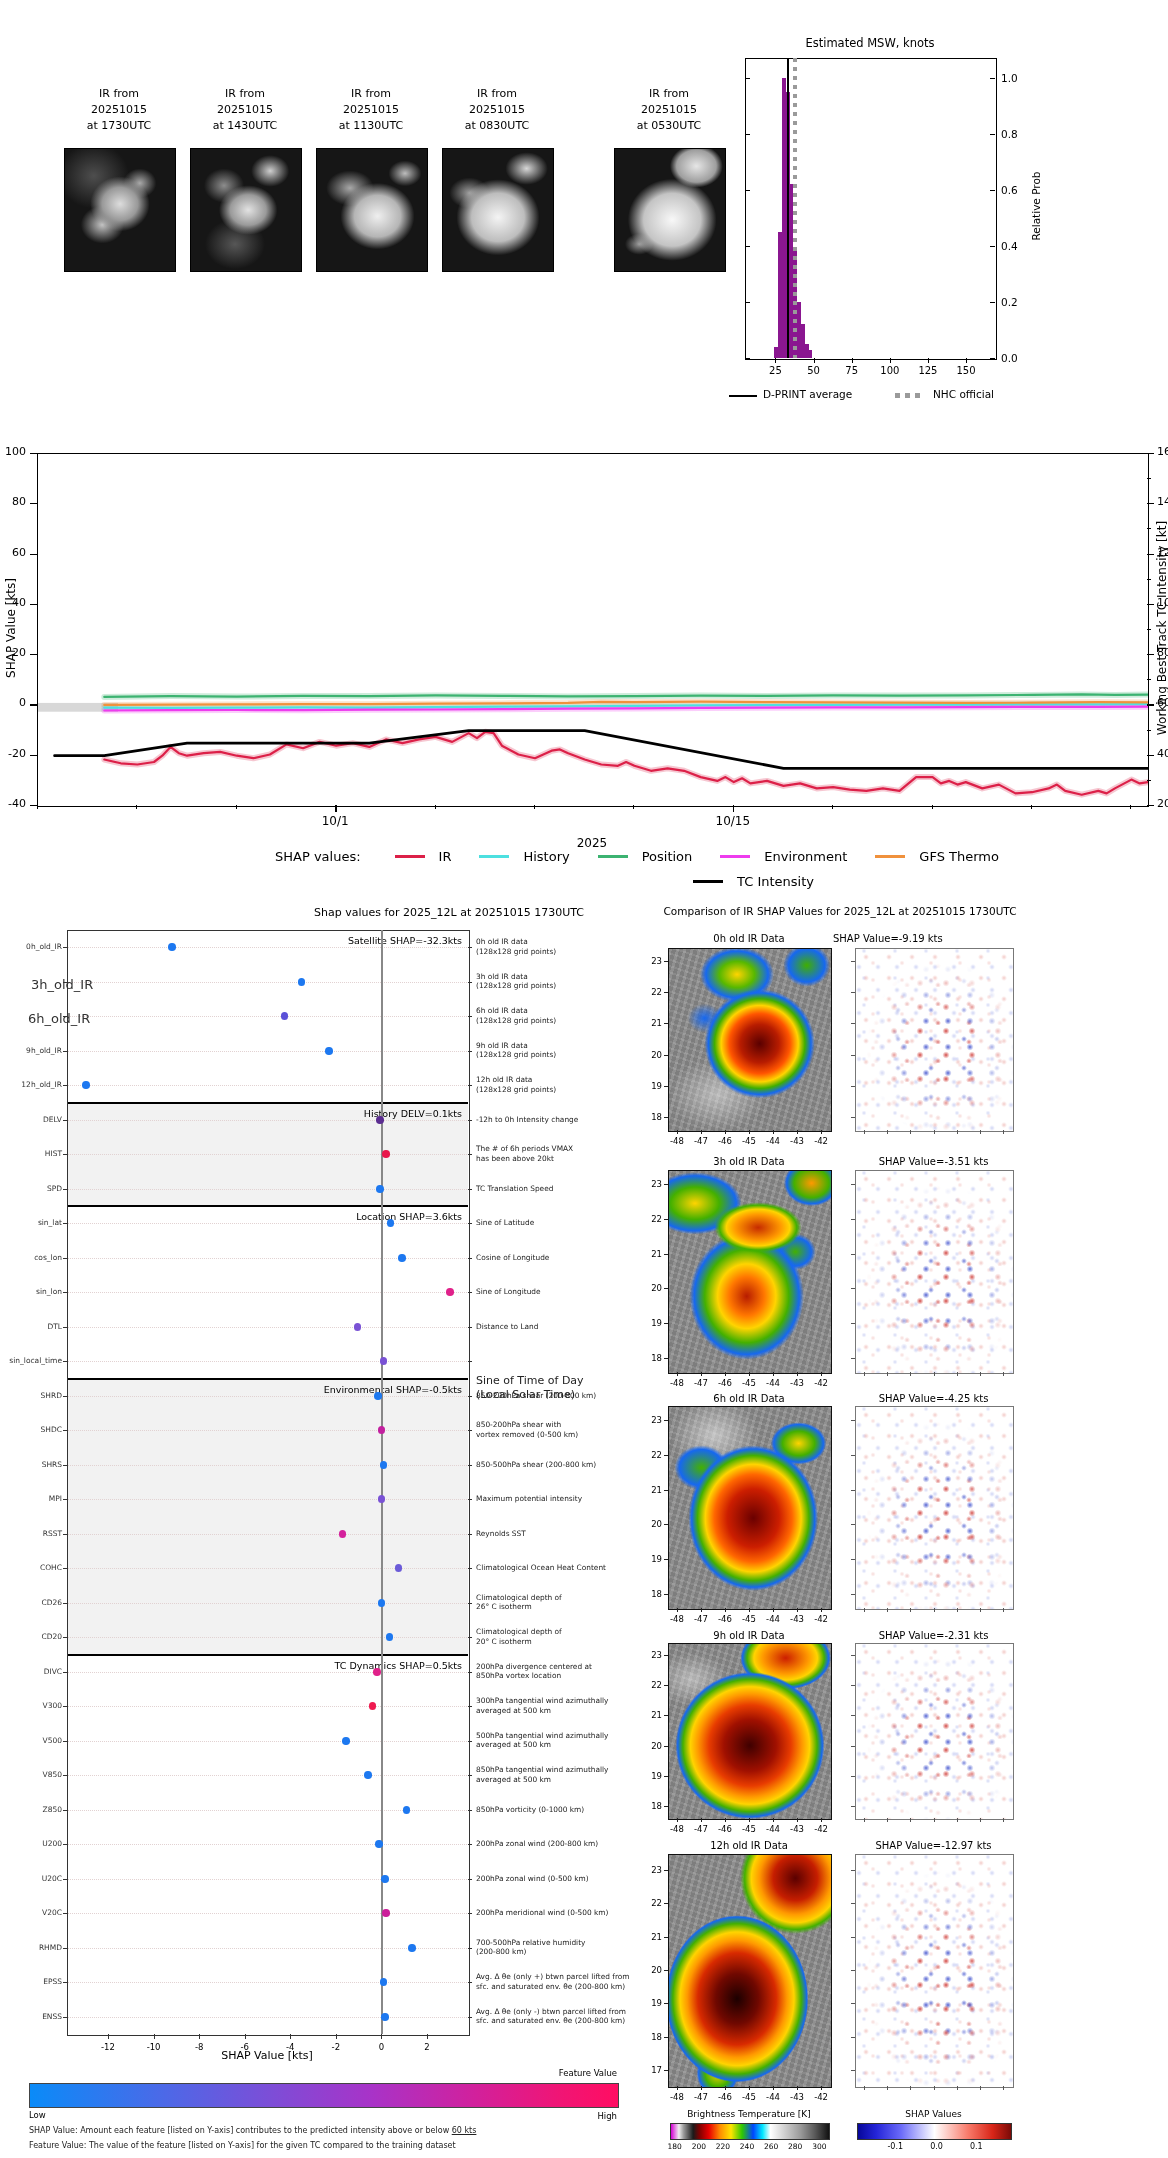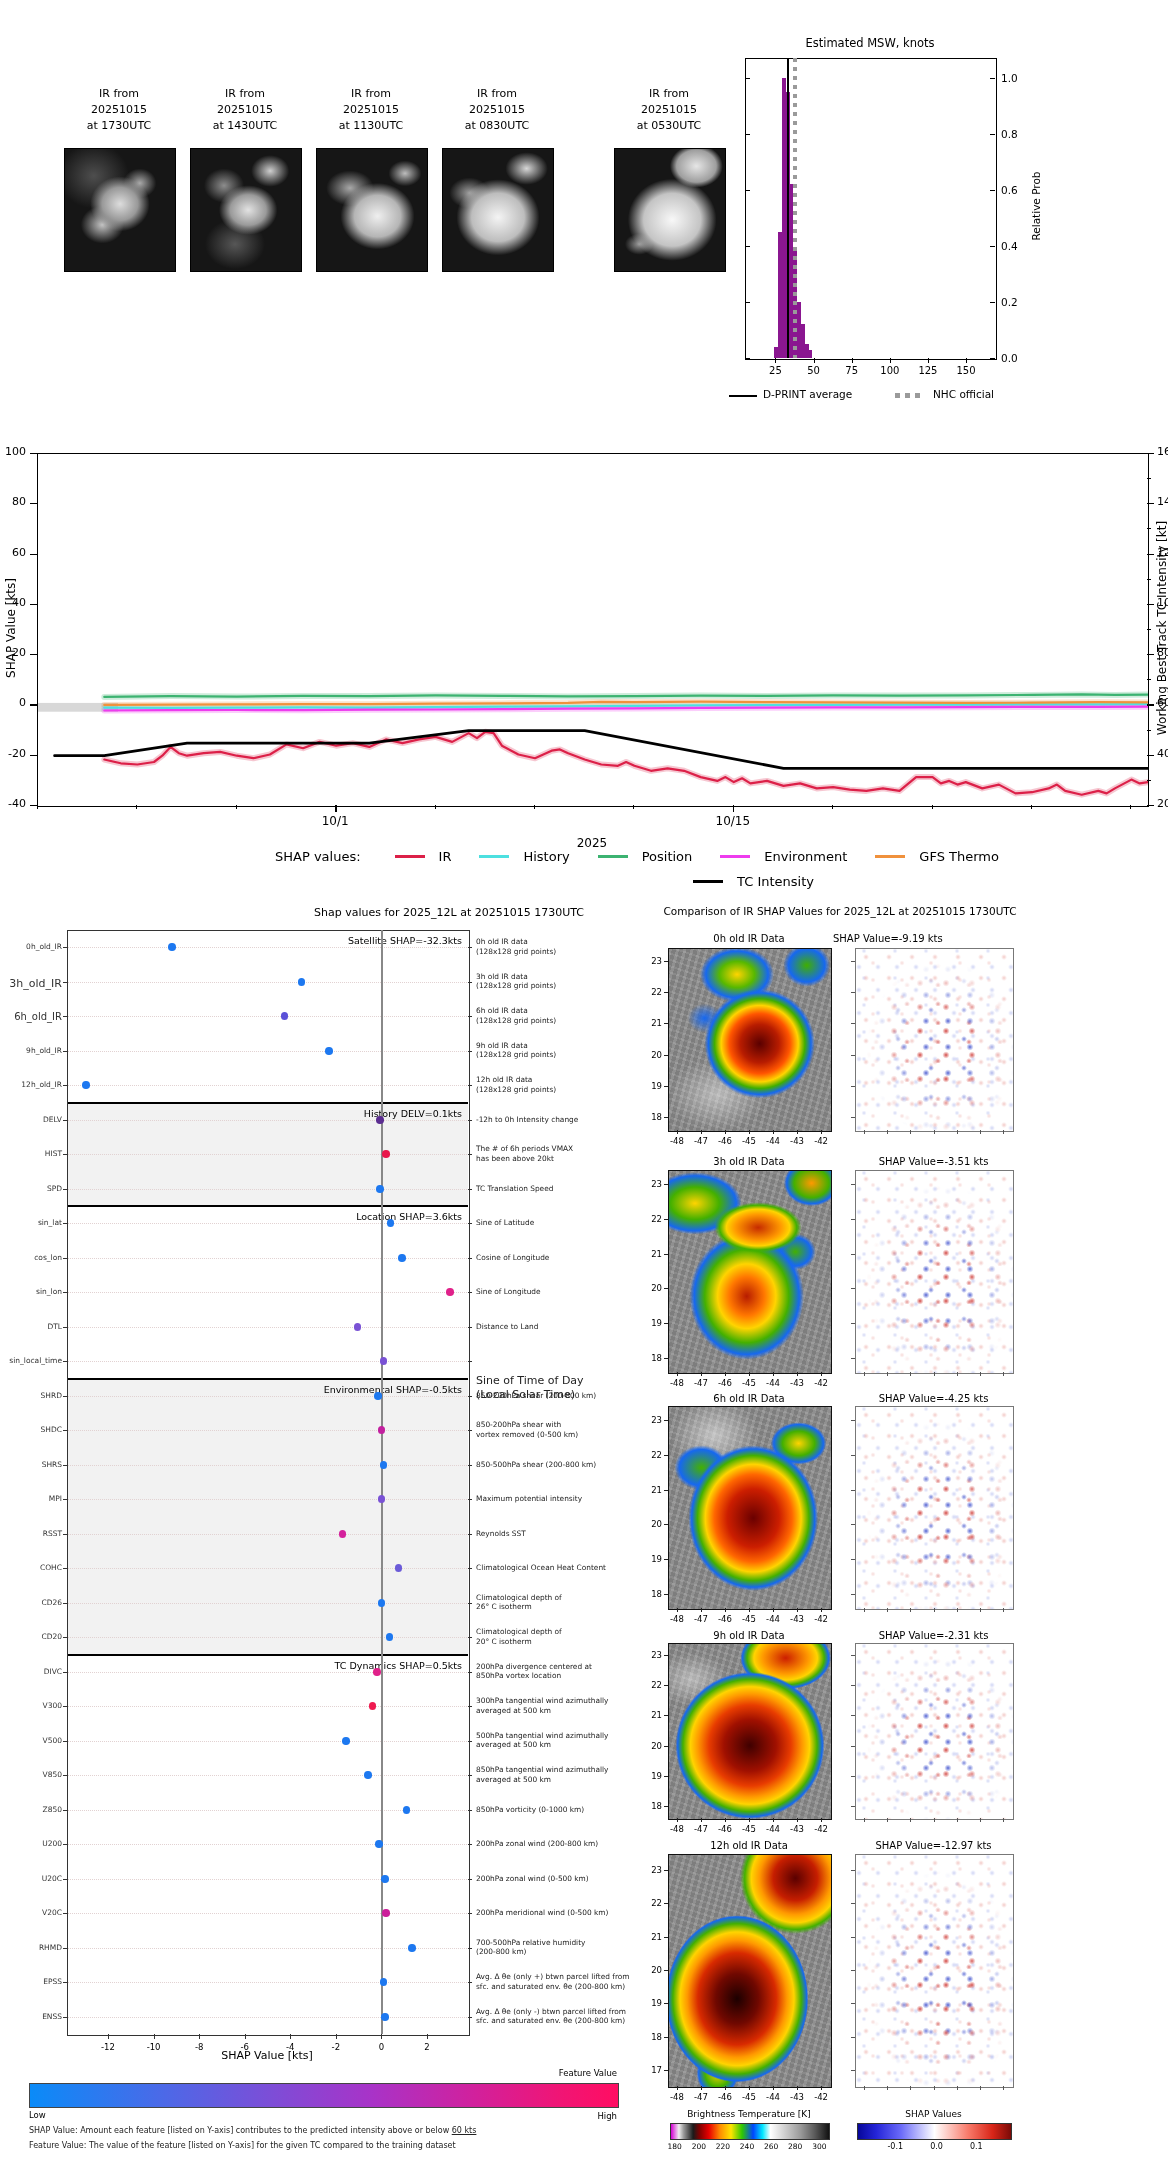--- a/index.html
+++ b/index.html
@@ -265,29 +265,29 @@
     <div style="position: absolute; left: 208px; top: 935.25px; width: 254px; text-align: right; font-size: 9.5px;">Satellite SHAP=-32.3kts</div>
     <div style="position: absolute; left: 68px; top: 947.25px; width: 399px; height: 0px; border-top: 1px dotted rgb(226, 210, 210);"></div>
     <div style="position: absolute; left: 0px; top: 942.25px; width: 62px; text-align: right; font-size: 7.5px; color: rgb(51, 51, 51);">0h_old_IR</div>
     <div style="position: absolute; left: 63px; top: 947.25px; width: 4px; height: 1px; background: rgb(51, 51, 51);"></div>
     <div style="position: absolute; left: 476px; top: 937.25px; width: 350px; font-size: 7.4px; line-height: 1.3; color: rgb(34, 34, 34);">
       <div>0h old IR data</div>
       <div>(128x128 grid points)</div>
     </div>
     <div style="position: absolute; left: 468px; top: 947.25px; width: 4px; height: 1px; background: rgb(51, 51, 51);"></div>
     <div style="position: absolute; left: 68px; top: 981.75px; width: 399px; height: 0px; border-top: 1px dotted rgb(226, 210, 210);"></div>
-    <div style="position: absolute; left: 0px; top: 976.75px; width: 62px; text-align: right; font-size: 11px; color: rgb(51, 51, 51);">3h_old_IR</div>
+    <div style="position: absolute; left: 0px; top: 976.75px; width: 62px; text-align: right; font-size: 13px; color: rgb(51, 51, 51); padding-left: 31px;">3h_old_IR</div>
     <div style="position: absolute; left: 63px; top: 981.75px; width: 4px; height: 1px; background: rgb(51, 51, 51);"></div>
     <div style="position: absolute; left: 476px; top: 971.75px; width: 350px; font-size: 7.4px; line-height: 1.3; color: rgb(34, 34, 34);">
       <div>3h old IR data</div>
       <div>(128x128 grid points)</div>
     </div>
     <div style="position: absolute; left: 468px; top: 981.75px; width: 4px; height: 1px; background: rgb(51, 51, 51);"></div>
     <div style="position: absolute; left: 68px; top: 1016.25px; width: 399px; height: 0px; border-top: 1px dotted rgb(226, 210, 210);"></div>
-    <div style="position: absolute; left: 0px; top: 1011.25px; width: 62px; text-align: right; font-size: 10px; color: rgb(51, 51, 51);">6h_old_IR</div>
+    <div style="position: absolute; left: 0px; top: 1011.25px; width: 62px; text-align: right; font-size: 13px; color: rgb(51, 51, 51); padding-left: 28px;">6h_old_IR</div>
     <div style="position: absolute; left: 63px; top: 1016.25px; width: 4px; height: 1px; background: rgb(51, 51, 51);"></div>
     <div style="position: absolute; left: 476px; top: 1006.25px; width: 350px; font-size: 7.4px; line-height: 1.3; color: rgb(34, 34, 34);">
       <div>6h old IR data</div>
       <div>(128x128 grid points)</div>
     </div>
     <div style="position: absolute; left: 468px; top: 1016.25px; width: 4px; height: 1px; background: rgb(51, 51, 51);"></div>
     <div style="position: absolute; left: 68px; top: 1050.75px; width: 399px; height: 0px; border-top: 1px dotted rgb(226, 210, 210);"></div>
     <div style="position: absolute; left: 0px; top: 1045.75px; width: 62px; text-align: right; font-size: 7.5px; color: rgb(51, 51, 51);">9h_old_IR</div>
     <div style="position: absolute; left: 63px; top: 1050.75px; width: 4px; height: 1px; background: rgb(51, 51, 51);"></div>
     <div style="position: absolute; left: 476px; top: 1040.75px; width: 350px; font-size: 7.4px; line-height: 1.3; color: rgb(34, 34, 34);">

